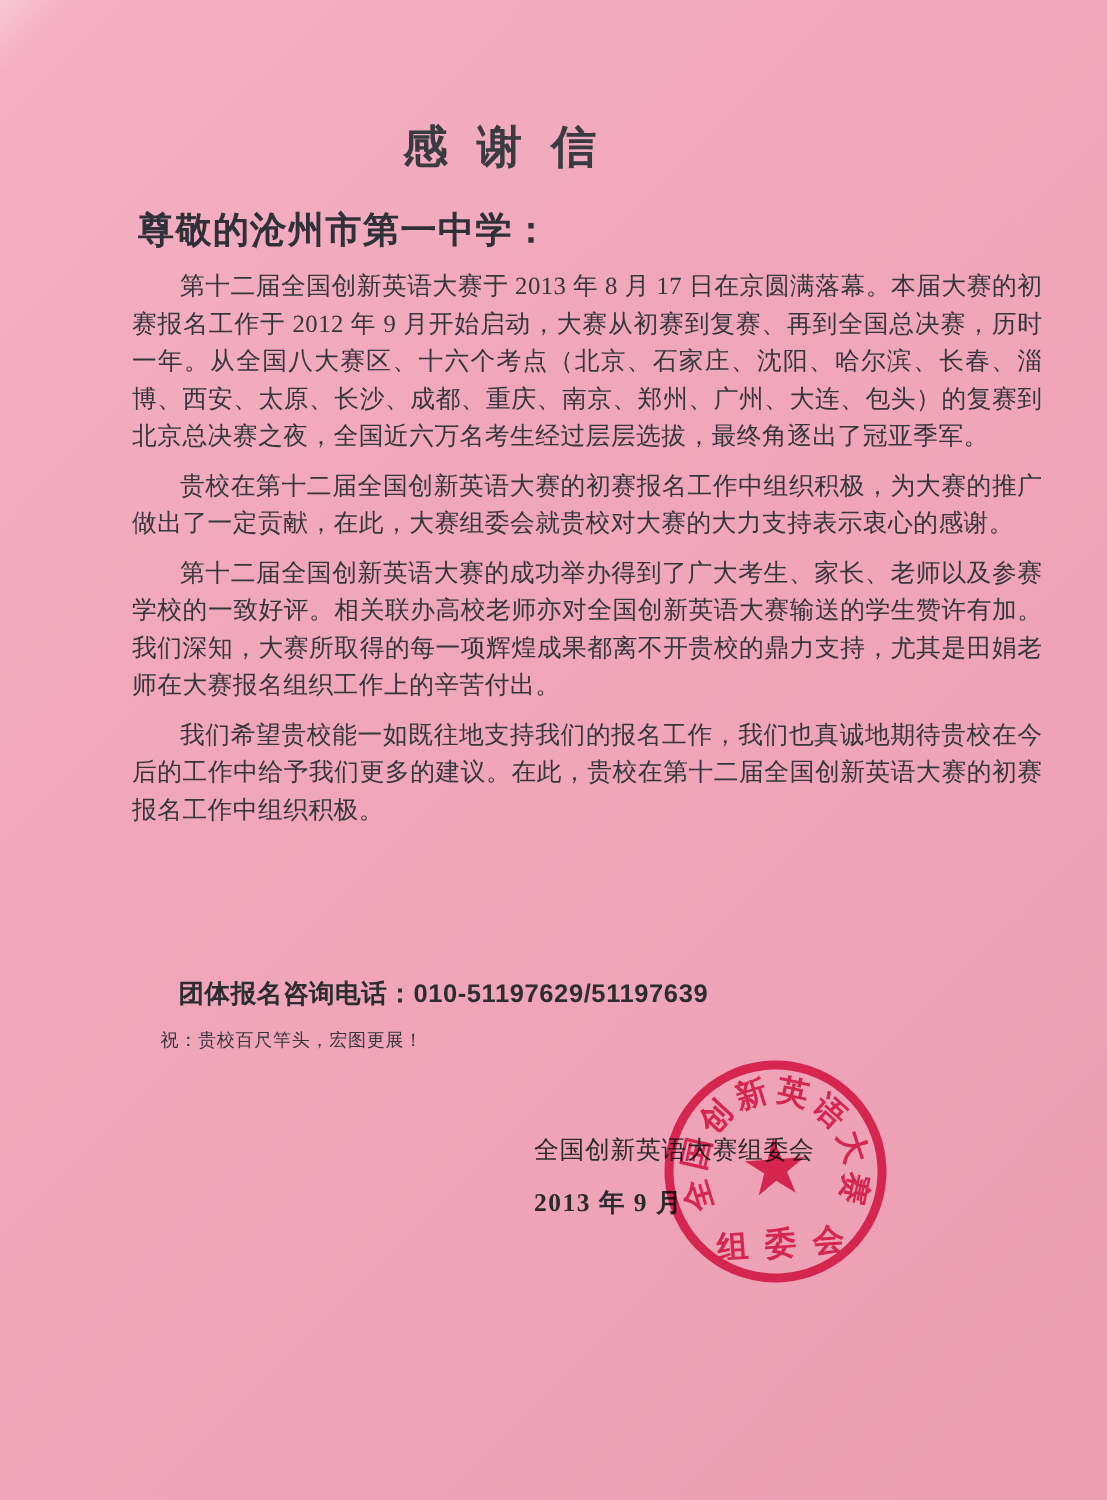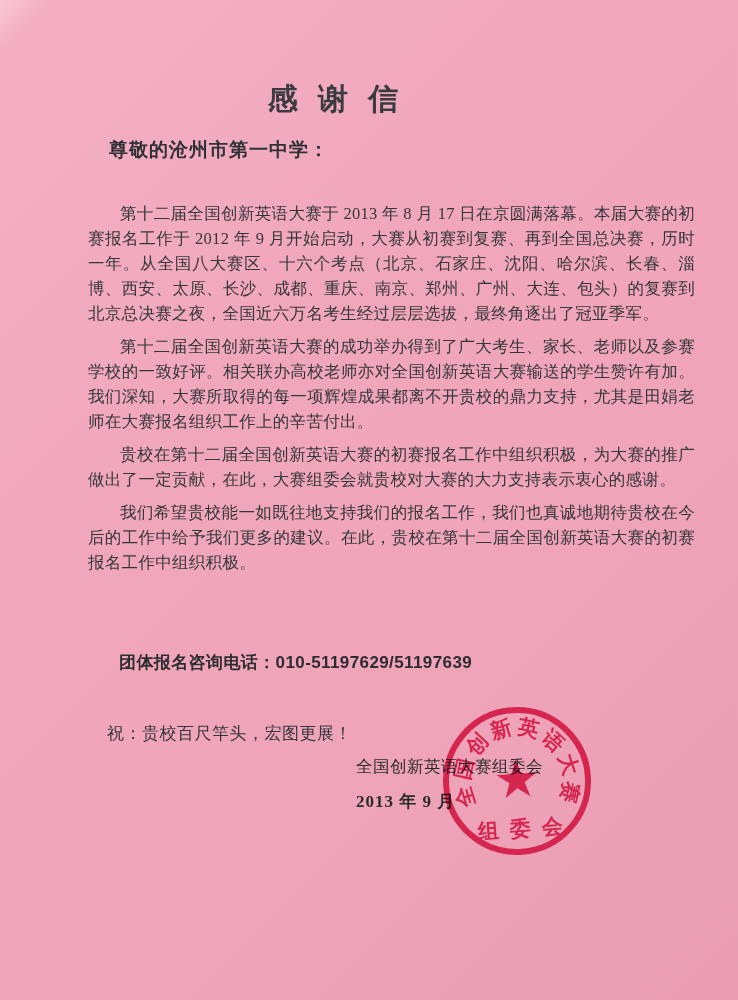--- a/index.html
+++ b/index.html
@@ -13,51 +13,51 @@
   }
   .corner-light{
     position:absolute;left:0;top:0;width:52px;height:44px;
     background:linear-gradient(135deg,#f8c6d4 0%, rgba(248,198,212,0) 55%);
   }
   .title{
     position:absolute;top:81px;left:0;width:672px;
     text-align:center;
     font-size:30px;line-height:36px;font-weight:bold;
     letter-spacing:6px;color:#3a3b40;
-    font-family:Liberation Sans, sans-serif;
+    font-family:Liberation Serif, serif;
   }
   .content{
     position:absolute;left:88px;top:0;width:607px;height:1000px;
   }
   .salutation{
-    position:absolute;top:137px;left:21px;
-    font-size:19px;font-weight:bold;color:#303138;
+    position:absolute;top:137px;left:4px;
+    font-size:24px;font-weight:bold;color:#303138;
     letter-spacing:1px;
     font-family:Liberation Serif, serif;
   }
   .body-text{
-    position:absolute;top:201px;left:0;width:607px;height:462px;
+    position:absolute;top:178px;left:0;width:607px;height:462px;
     overflow:hidden;
     font-size:16.5px;line-height:25px;
     text-align:justify;letter-spacing:0.3px;font-family:Liberation Serif, serif;
   }
   .body-text p{
     margin:0 0 8px 0;
     text-indent:32px;
   }
   .phone-line{
     position:absolute;top:651px;left:19px;
     font-size:17px;font-weight:bold;color:#2c2d31;
     font-family:"Liberation Sans","DejaVu Sans",sans-serif;
     letter-spacing:0.4px;
     margin-left:12px;
   }
   .wish-line{
-    position:absolute;top:722px;left:19px;
-    font-size:17px;letter-spacing:0.5px;
+    position:absolute;top:685px;left:19px;
+    font-size:12px;letter-spacing:0.5px;
   }
   .signature-block{
     position:absolute;top:756px;left:268px;width:320px;
     text-align:left;color:#2b2b2e;
   }
   .signature-line{font-size:16.5px;line-height:22px;letter-spacing:0.5px;}
   .date-line{font-size:17px;line-height:22px;margin-top:13px;letter-spacing:1px;font-weight:bold;}
   .stamp{
     position:absolute;left:443px;top:707px;width:148px;height:148px;
     mix-blend-mode:multiply;opacity:0.92;
@@ -95,22 +95,22 @@
   <div class="corner-light"></div>
 
   <div class="title">感 谢 信</div>
 
   <div class="content">
 
     <div class="salutation">尊敬的沧州市第一中学：</div>
 
     <div class="body-text">
       <p>第十二届全国创新英语大赛于 2013 年 8 月 17 日在京圆满落幕。本届大赛的初赛报名工作于 2012 年 9 月开始启动，大赛从初赛到复赛、再到全国总决赛，历时一年。从全国八大赛区、十六个考点（北京、石家庄、沈阳、哈尔滨、长春、淄博、西安、太原、长沙、成都、重庆、南京、郑州、广州、大连、包头）的复赛到北京总决赛之夜，全国近六万名考生经过层层选拔，最终角逐出了冠亚季军。</p>
+      <p>贵校在第十二届全国创新英语大赛的初赛报名工作中组织积极，为大赛的推广做出了一定贡献，在此，大赛组委会就贵校对大赛的大力支持表示衷心的感谢。</p>
       <p>第十二届全国创新英语大赛的成功举办得到了广大考生、家长、老师以及参赛学校的一致好评。相关联办高校老师亦对全国创新英语大赛输送的学生赞许有加。我们深知，大赛所取得的每一项辉煌成果都离不开贵校的鼎力支持，尤其是田娟老师在大赛报名组织工作上的辛苦付出。</p>
-      <p>贵校在第十二届全国创新英语大赛的初赛报名工作中组织积极，为大赛的推广做出了一定贡献，在此，大赛组委会就贵校对大赛的大力支持表示衷心的感谢。</p>
       <p>我们希望贵校能一如既往地支持我们的报名工作，我们也真诚地期待贵校在今后的工作中给予我们更多的建议。在此，贵校在第十二届全国创新英语大赛的初赛报名工作中组织积极。</p>
     </div>
 
     <div class="phone-line">团体报名咨询电话：010-51197629/51197639</div>
 
     <div class="wish-line">祝：贵校百尺竿头，宏图更展！</div>
 
     <div class="signature-block">
       <div class="signature-line">全国创新英语大赛组委会</div>
       <div class="date-line">2013 年 9 月</div>

